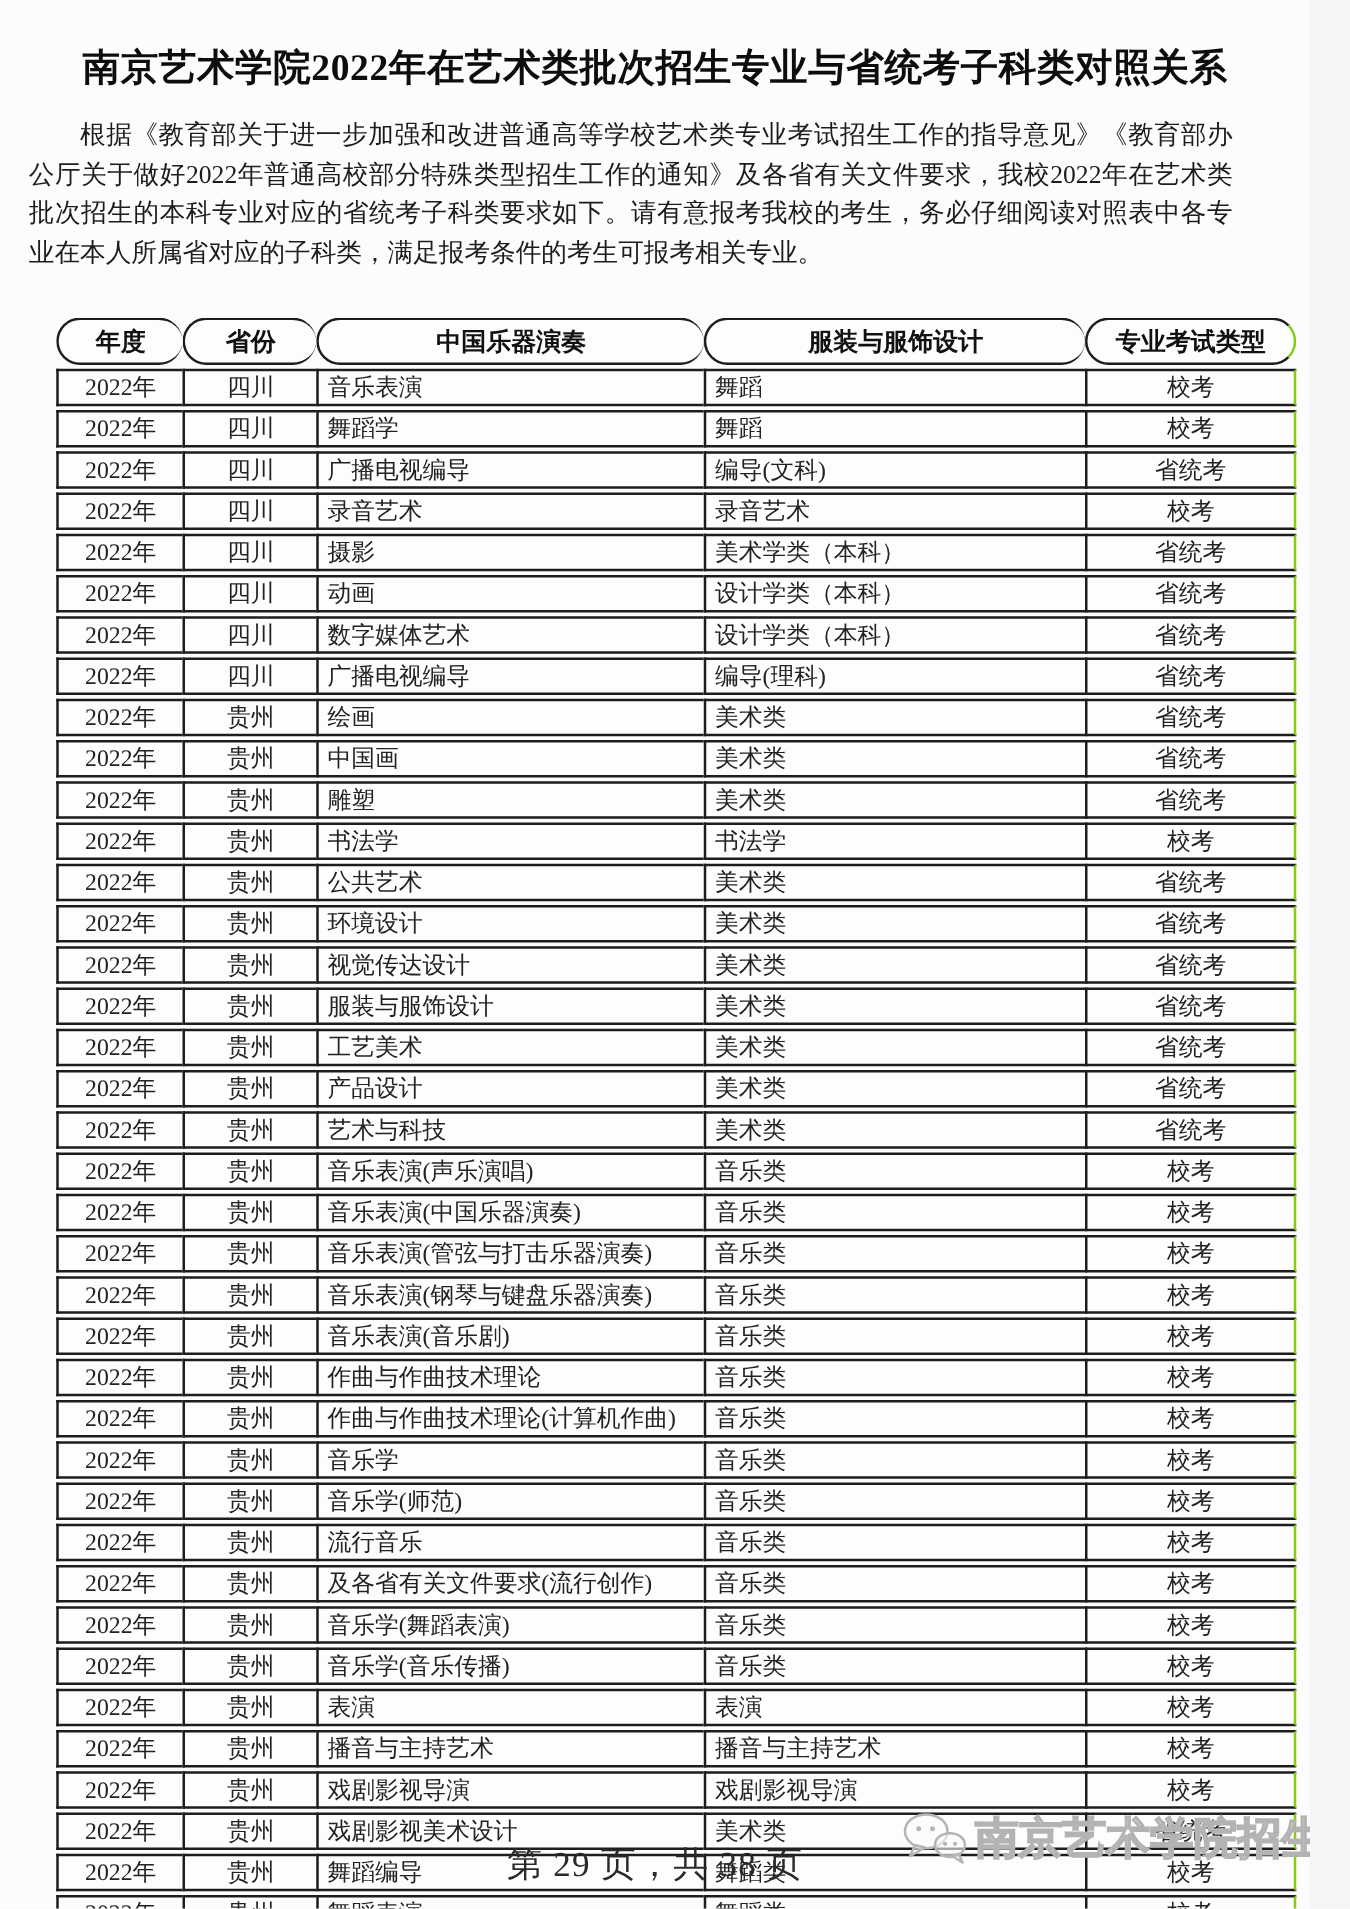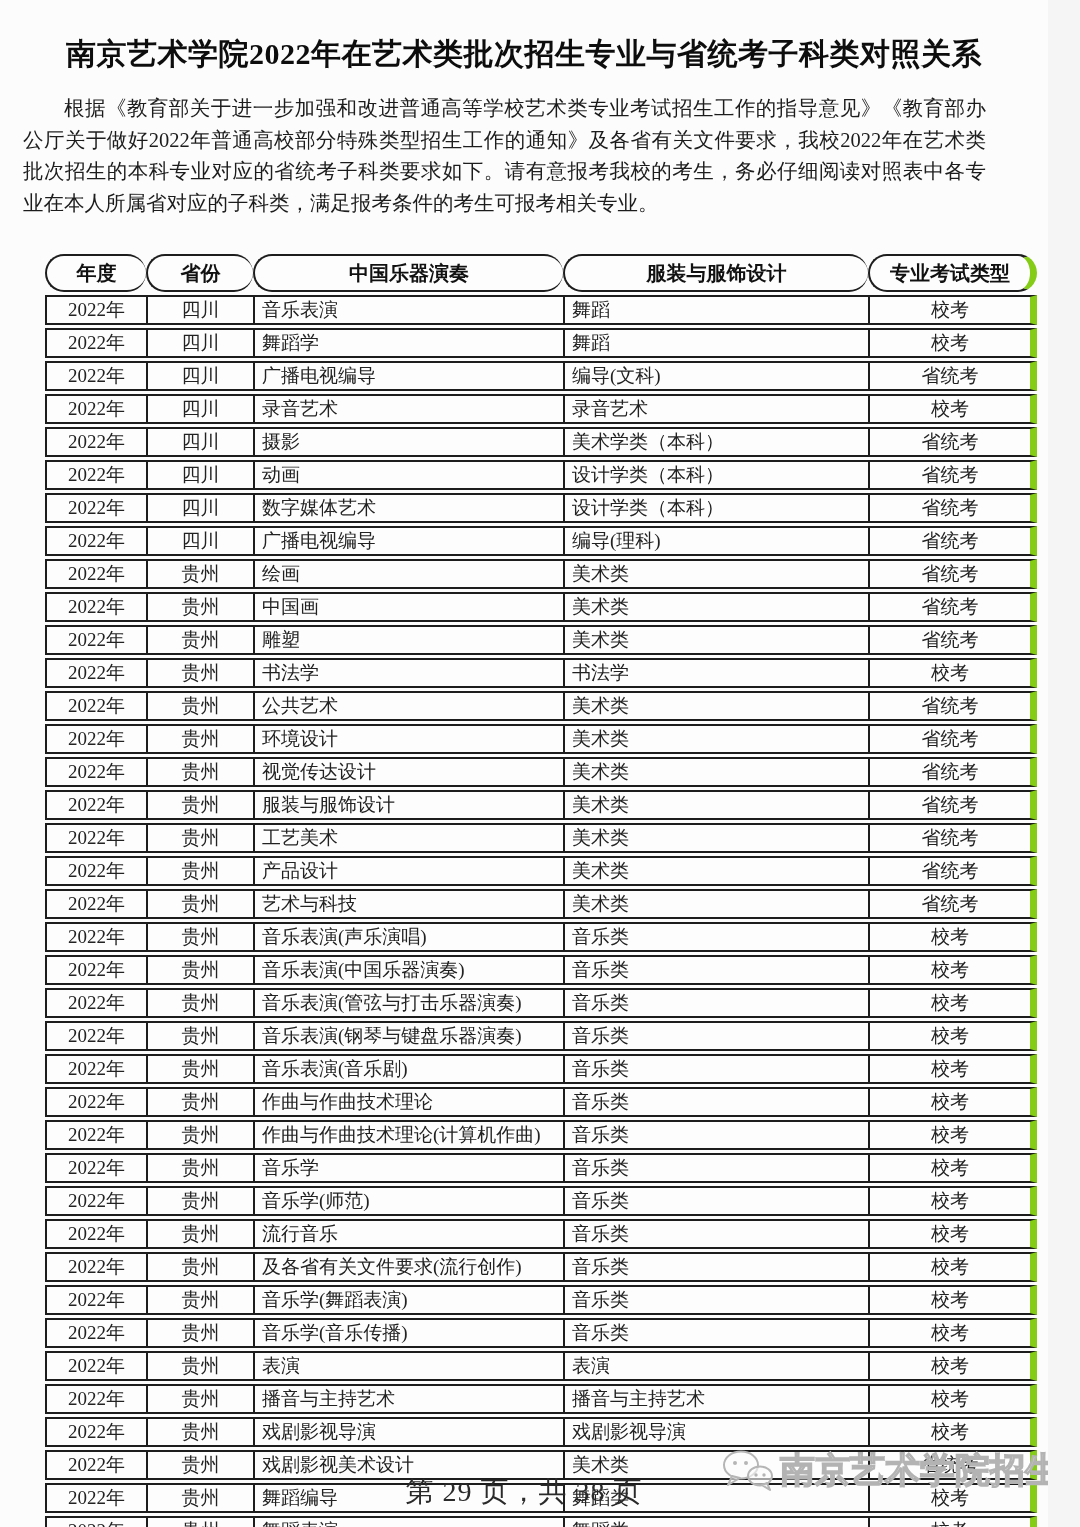--- a/index.html
+++ b/index.html
@@ -47,21 +47,21 @@
   table.doc-table th, table.doc-table td {
     border-top: 2px solid #1d1d1d;
     border-bottom: 2px solid #1d1d1d;
     border-left: 2px solid #1d1d1d;
     background: #fdfdfd;
     text-align: center;
     overflow: hidden;
     white-space: nowrap;
   }
   table.doc-table th:last-child, table.doc-table td:last-child {
-    border-right: 7px solid #84cc16;
+    border-right: 2px solid #84cc16;
   }
   table.doc-table th {
     height: 38px;
     font-size: 20px;
     font-weight: bold;
     color: #111;
     border-radius: 19px;
   }
   table.doc-table td {
     height: 27px;

